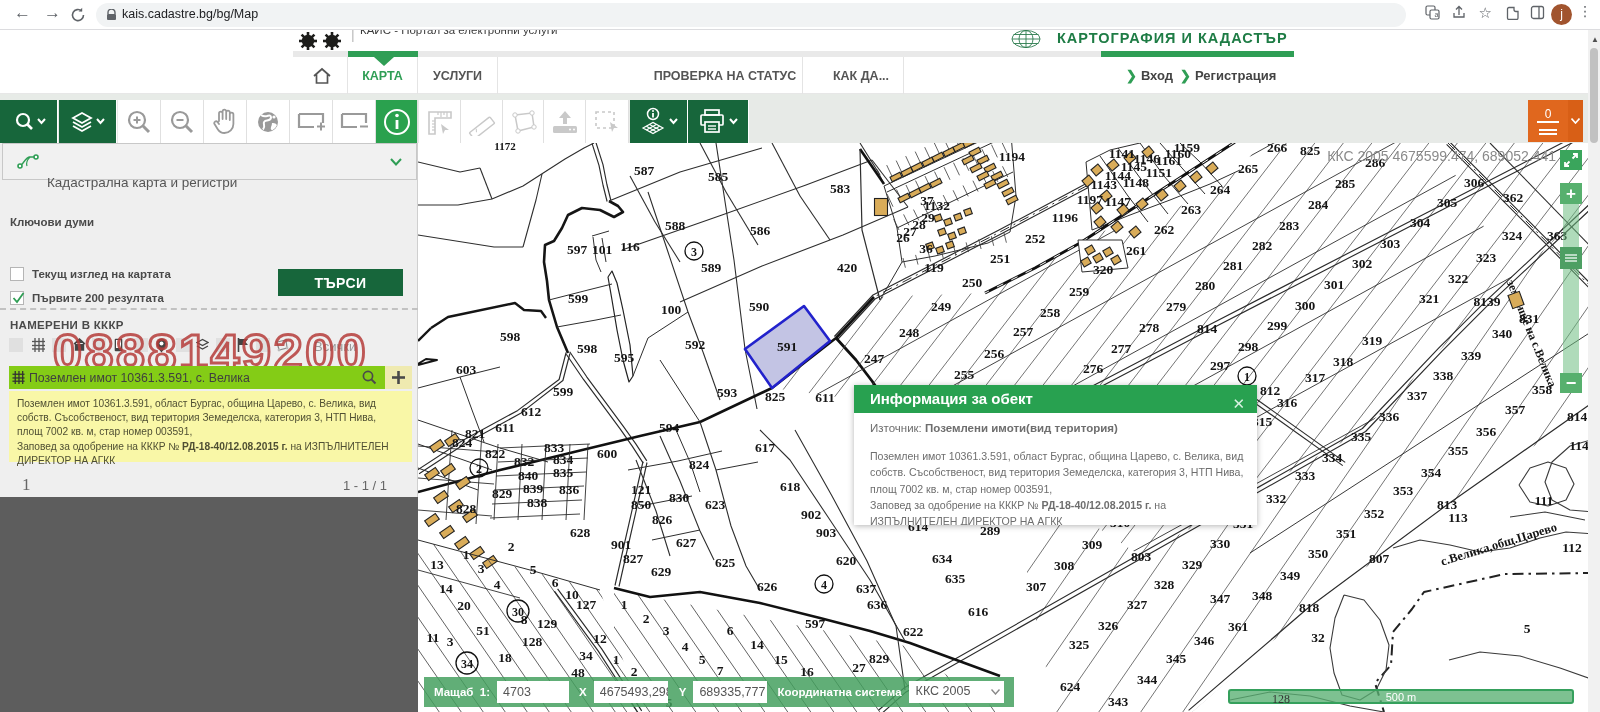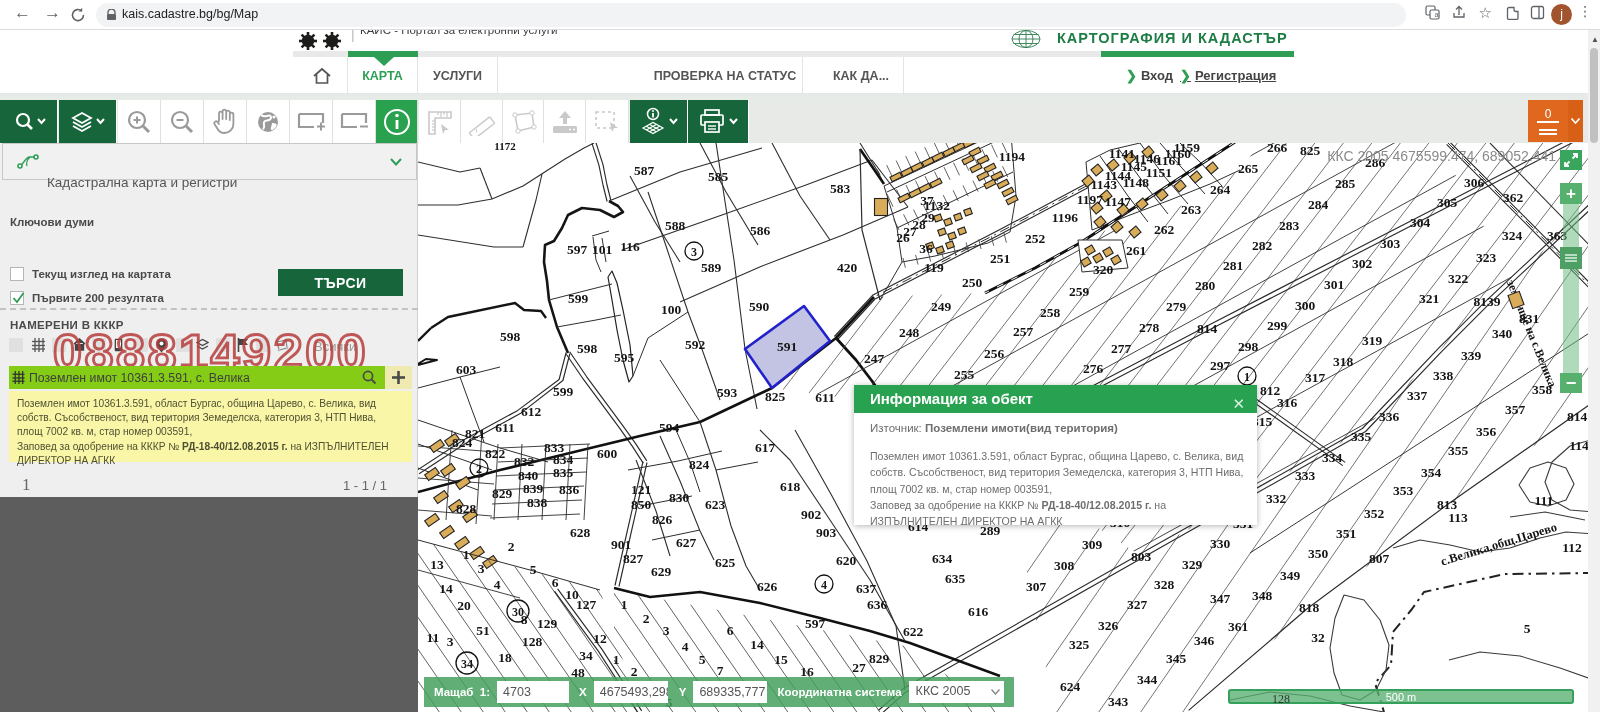--- a/index.html
+++ b/index.html
@@ -156,21 +156,21 @@
     <div class="mcell" style="left:296px;width:52px;">
         <svg class="ic" width="20" height="18" viewBox="0 0 20 18">
           <path d="M2 9 L10 2 L18 9 M4.5 7.5 V16 H15.5 V7.5" fill="none" stroke="#555" stroke-width="1.7"></path>
         </svg>
       </div>
     <div class="mcell" style="left:348px;width:70px;color:#2f9e55;">КАРТА</div>
     <div class="mcell" style="left:418px;width:80px;">УСЛУГИ</div>
     <div class="mcell" style="left:648px;width:155px;">ПРОВЕРКА НА СТАТУС</div>
     <div class="mcell" style="left:819px;width:85px;">КАК ДА...</div>
     <span class="hlink" style="left:1126px;"><b>❯</b>Вход</span>
-    <span class="hlink" style="left:1180px;text-decoration:underline;"><b>❯</b>Регистрация</span>
+    <span class="hlink" style="left:1180px;"><b>❯</b>Регистрация</span>
   </div>
 </div>
 
 <div class="abs" id="strip"></div>
 
 <div class="abs" id="toolbar">
   <div class="tb tbg" style="left:0;width:58px;">
     <svg class="ic" width="34" height="22" viewBox="0 0 34 22">
         <circle cx="11" cy="9" r="6" fill="none" stroke="#fff" stroke-width="2.2"></circle>
         <line x1="15.5" y1="13.5" x2="20" y2="18" stroke="#fff" stroke-width="2.6"></line>

